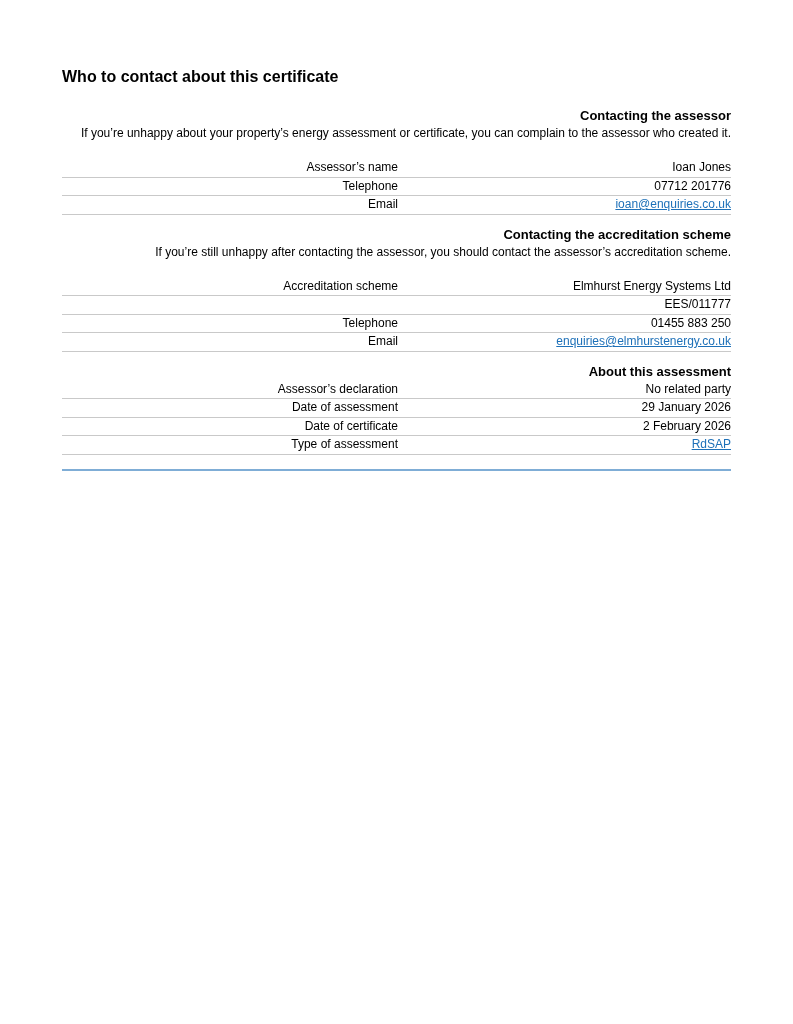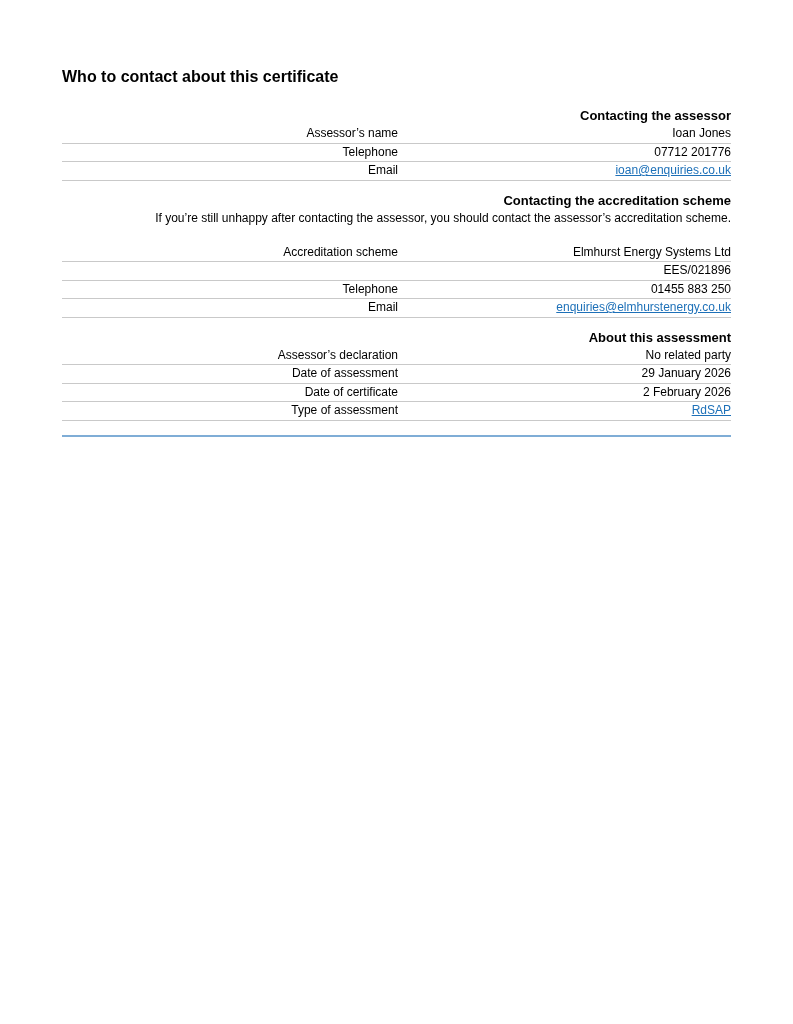--- a/index.html
+++ b/index.html
@@ -74,20 +74,21 @@
 </style>
 </head>
 <body>
 
 <div class="page">
 
   <h1 class="page-title">Who to contact about this certificate</h1>
 
   <section class="cert-section">
     <h2 class="section-heading">Contacting the assessor</h2>
+    <p class="section-intro">If you’re unhappy about your property’s energy assessment or certificate, you can complain to the assessor who created it.</p>
     <div class="kv-table">
       <div class="kv-row">
         <span class="kv-label">Assessor’s name</span>
         <span class="kv-value">Ioan Jones</span>
       </div>
       <div class="kv-row">
         <span class="kv-label">Telephone</span>
         <span class="kv-value">07712 201776</span>
       </div>
       <div class="kv-row">
@@ -99,21 +100,21 @@
 
   <section class="cert-section">
     <h2 class="section-heading">Contacting the accreditation scheme</h2>
     <p class="section-intro">If you’re still unhappy after contacting the assessor, you should contact the assessor’s accreditation scheme.</p>
     <div class="kv-table">
       <div class="kv-row">
         <span class="kv-label">Accreditation scheme</span>
         <span class="kv-value">Elmhurst Energy Systems Ltd</span>
       </div>
       <div class="kv-row">
-        <span class="kv-value">EES/021896</span>
+        <span class="kv-value">EES/011777</span>
       </div>
       <div class="kv-row">
         <span class="kv-label">Telephone</span>
         <span class="kv-value">01455 883 250</span>
       </div>
       <div class="kv-row">
         <span class="kv-label">Email</span>
         <span class="kv-value"><a href="#">enquiries@elmhurstenergy.co.uk</a></span>
       </div>
     </div>

